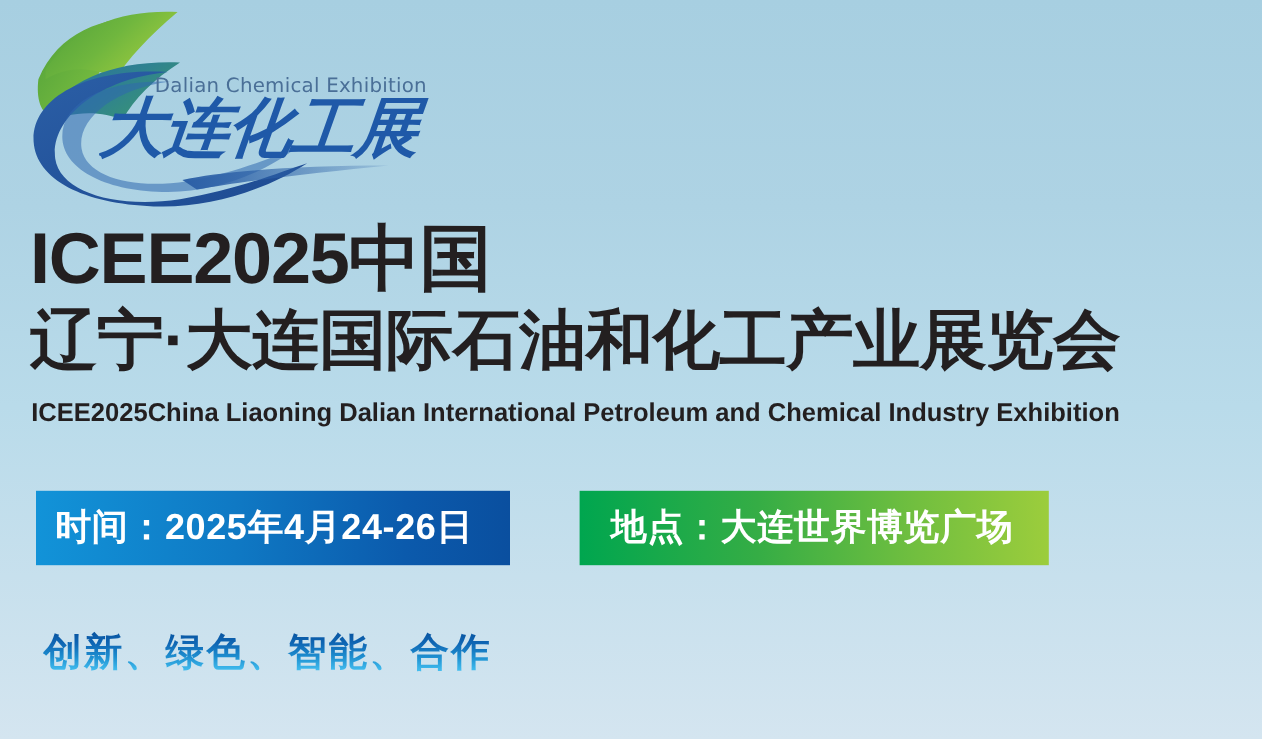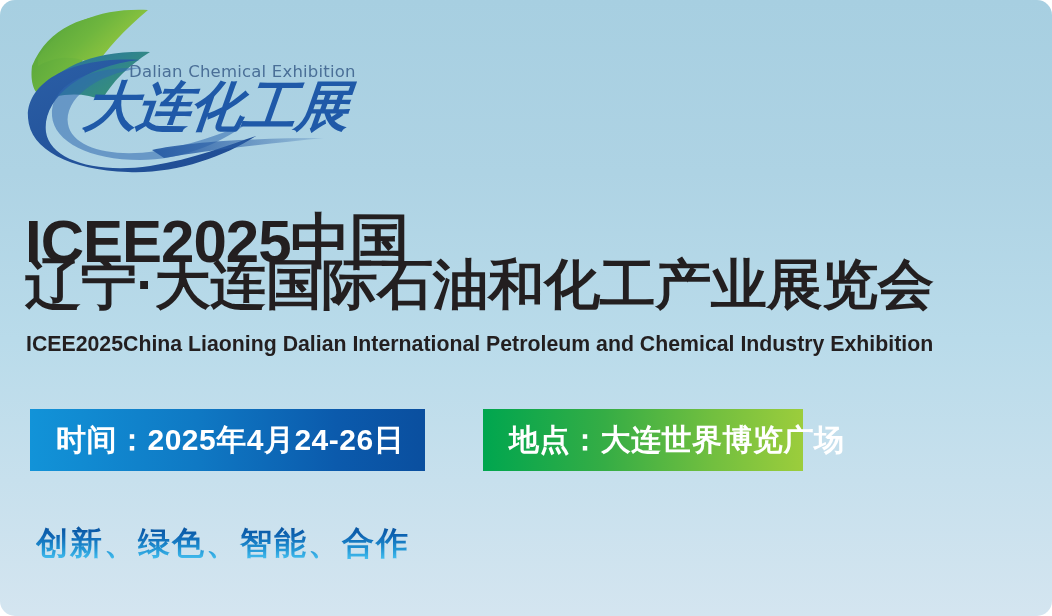--- a/index.html
+++ b/index.html
@@ -18,21 +18,20 @@
     position: relative;
     width: 1052px;
     height: 616px;
     background: linear-gradient(180deg,
                 #a7cfe1 0%,
                 #aed3e4 28%,
                 #b9dbea 55%,
                 #c7e0ed 78%,
                 #d4e5f0 100%);
     overflow: hidden;
-    border-radius: 15px;
   }
 
   
   .logo-block {
     position: absolute;
     left: 24px;
     top: 8px;
     width: 320px;
     height: 165px;
   }
@@ -74,21 +73,20 @@
     position: absolute;
     left: 25px;
     top: 186px;
     font-size: 60px;
     line-height: 1;
     font-weight: bold;
     color: #231f20;
     letter-spacing: -1px;
     white-space: nowrap;
     font-family: "Liberation Sans", "DejaVu Sans", sans-serif;
-    margin-top: 26px;
   }
   .title-cn2 {
     position: absolute;
     left: 25px;
     top: 257px;
     font-size: 54px;
     line-height: 1;
     font-weight: bold;
     color: #231f20;
     letter-spacing: -0.5px;
@@ -126,26 +124,26 @@
     white-space: nowrap;
     letter-spacing: 0.5px;
     font-family: "Liberation Sans", "DejaVu Sans", sans-serif;
   }
   .badge-time {
     left: 30px;
     top: 409px;
     width: 395px;
     height: 62px;
     background: linear-gradient(90deg, #1293d8 0%, #0f79c4 42%, #0b5aac 78%, #0a4f9f 100%);
-    padding-left: 26px;
+    padding-left: 16px;
   }
   .badge-place {
     left: 483px;
     top: 409px;
-    width: 320px;
+    width: 391px;
     height: 62px;
     background: linear-gradient(90deg, #00a64f 0%, #35ad45 38%, #72bf3f 72%, #9ccd3c 100%);
     padding-left: 26px;
   }
 
   
   .slogan {
     position: absolute;
     left: 36px;
     top: 526px;

